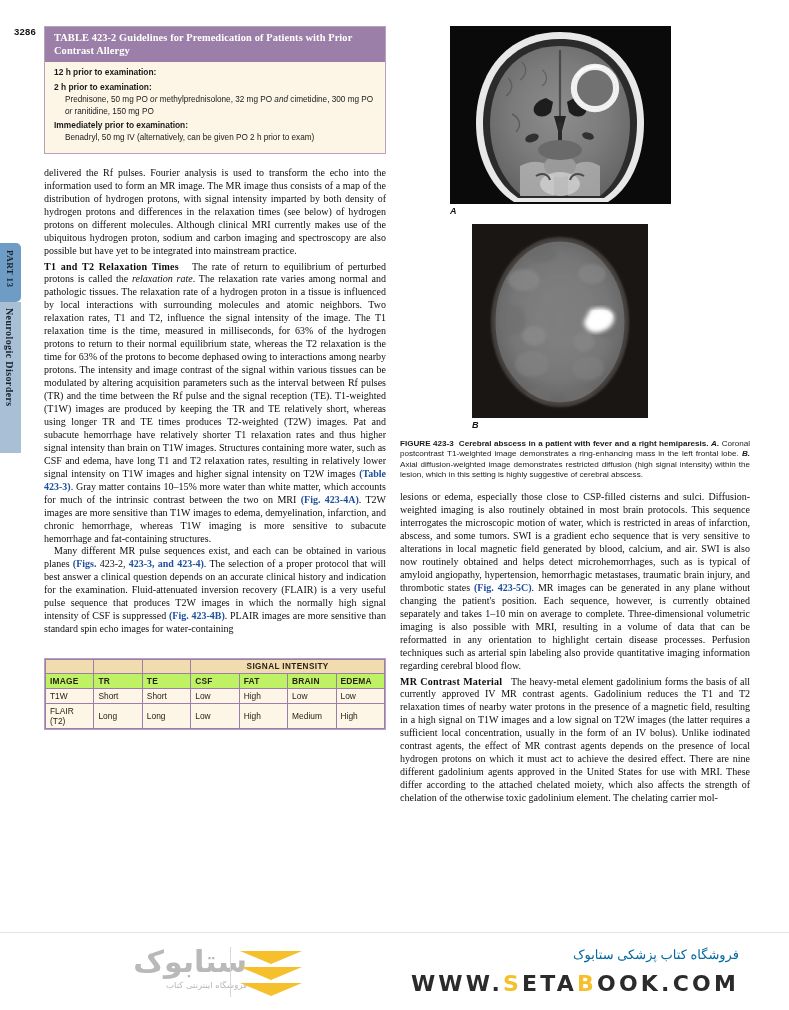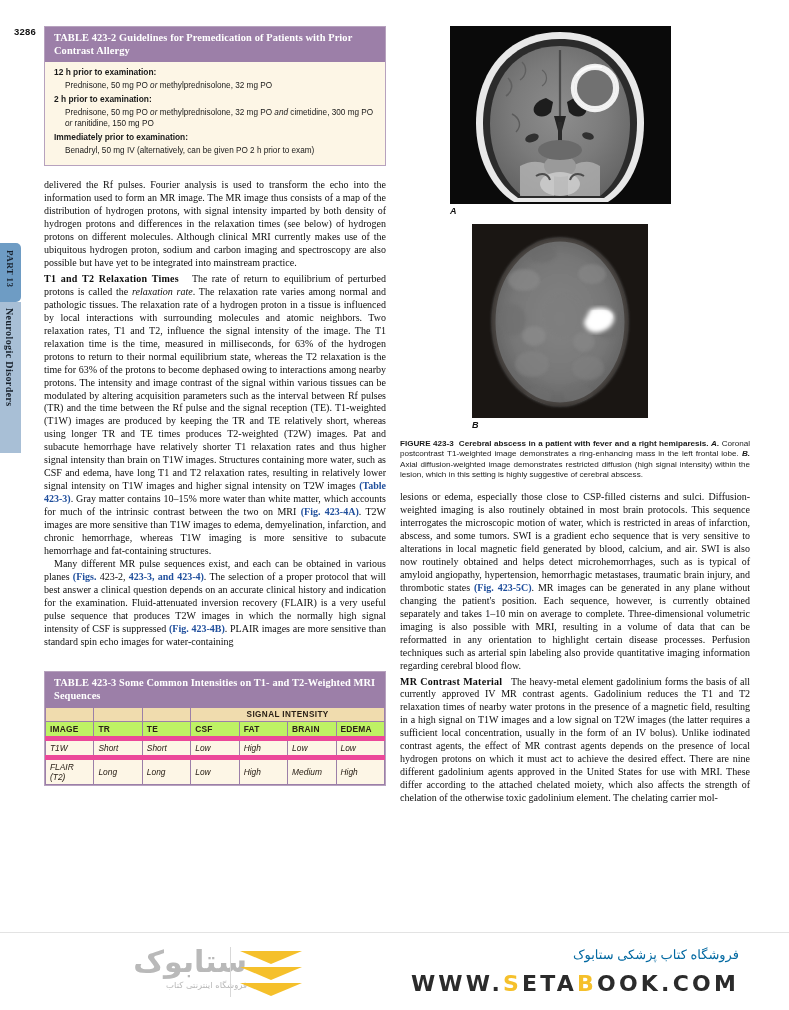--- a/index.html
+++ b/index.html
@@ -148,21 +148,21 @@
     letter-spacing: .2px;
   }
   .gtbl .blank {
     background: #f0dcae;
     border-bottom: none;
   }
   .gtbl td.cell {
     background: #fdf6e6;
     font-size: 8.4px;
   }
-  .gtbl tr.datarow td { border-top: 5px solid #ec4899; font-style: italic; }
+  .gtbl tr.datarow td { border-top: 1px solid #ec4899; }
 
   
   .para {
     font-family: "Liberation Serif", serif;
     font-size: 10px;
     line-height: 12.95px;
     text-align: justify;
     text-indent: 10px;
     margin: 0 0 0 0;
     color: #0d0d0d;
@@ -303,42 +303,40 @@
       <span class="vert-text">Neurologic Disorders</span>
     </div>
   </div>
 
   <div class="col-left">
 
     <div class="tbl-box">
       <div class="tbl-head">TABLE 423-2  Guidelines for Premedication of Patients with Prior Contrast Allergy</div>
       <div class="tbl-body">
         <div class="hdr">12 h prior to examination:</div>
-        <div class="itm">Prednisone, 50 mg PO <i>or</i> methylprednisolone, 32 mg PO</div>
         <div class="hdr">2 h prior to examination:</div>
         <div class="itm">Prednisone, 50 mg PO <i>or</i> methylprednisolone, 32 mg PO <i>and</i> cimetidine, 300 mg PO <i>or</i> ranitidine, 150 mg PO</div>
         <div class="hdr">Immediately prior to examination:</div>
         <div class="itm">Benadryl, 50 mg IV (alternatively, can be given PO 2 h prior to exam)</div>
       </div>
     </div>
 
     <div class="gap"></div>
 
     <p class="para noind">delivered the Rf pulses. Fourier analysis is used to transform the echo into the information used to form an MR image. The MR image thus consists of a map of the distribution of hydrogen protons, with signal intensity imparted by both density of hydrogen protons and differences in the relaxation times (see below) of hydrogen protons on different molecules. Although clinical MRI currently makes use of the ubiquitous hydrogen proton, sodium and carbon imaging and spectroscopy are also possible but have yet to be integrated into mainstream practice.</p>
 
     <div class="gap"></div>
 
     <p class="para noind"><span class="run-head">T1 and T2 Relaxation Times</span>&nbsp;&nbsp;&nbsp;<span>The rate of return to equilibrium of perturbed protons is called the </span><i>relaxation rate</i><span>. The relaxation rate varies among normal and pathologic tissues. The relaxation rate of a hydrogen proton in a tissue is influenced by local interactions with surrounding molecules and atomic neighbors. Two relaxation rates, T1 and T2, influence the signal intensity of the image. The T1 relaxation time is the time, measured in milliseconds, for 63% of the hydrogen protons to return to their normal equilibrium state, whereas the T2 relaxation is the time for 63% of the protons to become dephased owing to interactions among nearby protons. The intensity and image contrast of the signal within various tissues can be modulated by altering acquisition parameters such as the interval between Rf pulses (TR) and the time between the Rf pulse and the signal reception (TE). T1-weighted (T1W) images are produced by keeping the TR and TE relatively short, whereas using longer TR and TE times produces T2-weighted (T2W) images. Pat and subacute hemorrhage have relatively shorter T1 relaxation rates and thus higher signal intensity than brain on T1W images. Structures containing more water, such as CSF and edema, have long T1 and T2 relaxation rates, resulting in relatively lower signal intensity on T1W images and higher signal intensity on T2W images </span><span class="xref">(Table 423-3)</span><span>. Gray matter contains 10–15% more water than white matter, which accounts for much of the intrinsic contrast between the two on MRI </span><span class="xref">(Fig. 423-4A)</span><span>. T2W images are more sensitive than T1W images to edema, demyelination, infarction, and chronic hemorrhage, whereas T1W imaging is more sensitive to subacute hemorrhage and fat-containing structures.</span></p>
 
     <p class="para"><span>Many different MR pulse sequences exist, and each can be obtained in various planes </span><span class="xref">(Figs.</span><span> 423-2, </span><span class="xref">423-3, and 423-4)</span><span>. The selection of a proper protocol that will best answer a clinical question depends on an accurate clinical history and indication for the examination. Fluid-attenuated inversion recovery (FLAIR) is a very useful pulse sequence that produces T2W images in which the normally high signal intensity of CSF is suppressed </span><span class="xref">(Fig. 423-4B)</span><span>. PLAIR images are more sensitive than standard spin echo images for water-containing</span></p>
 
     <div style="height:22px"></div>
 
     <div class="tbl-box" style="margin-bottom:0">
-      <div class="tbl-head">TABLE 423-3  Some Common Intensities on T1- and T2-Weighted MRI Sequences</div>
       <table class="gtbl">
         <thead>
           <tr>
             <th class="blank"></th>
             <th class="blank"></th>
             <th class="blank"></th>
             <th class="grp" colspan="4">SIGNAL INTENSITY</th>
           </tr>
           <tr>
             <th class="colh" style="width:20%">IMAGE</th>

